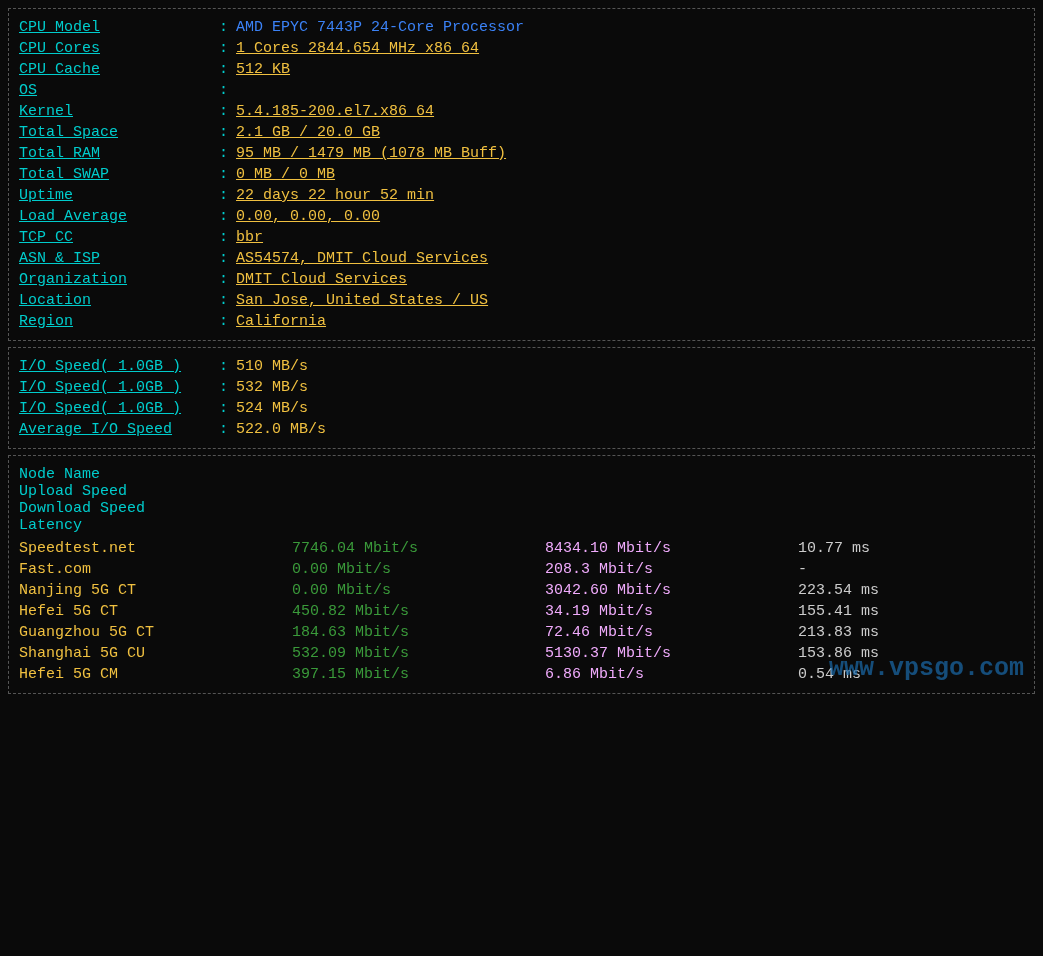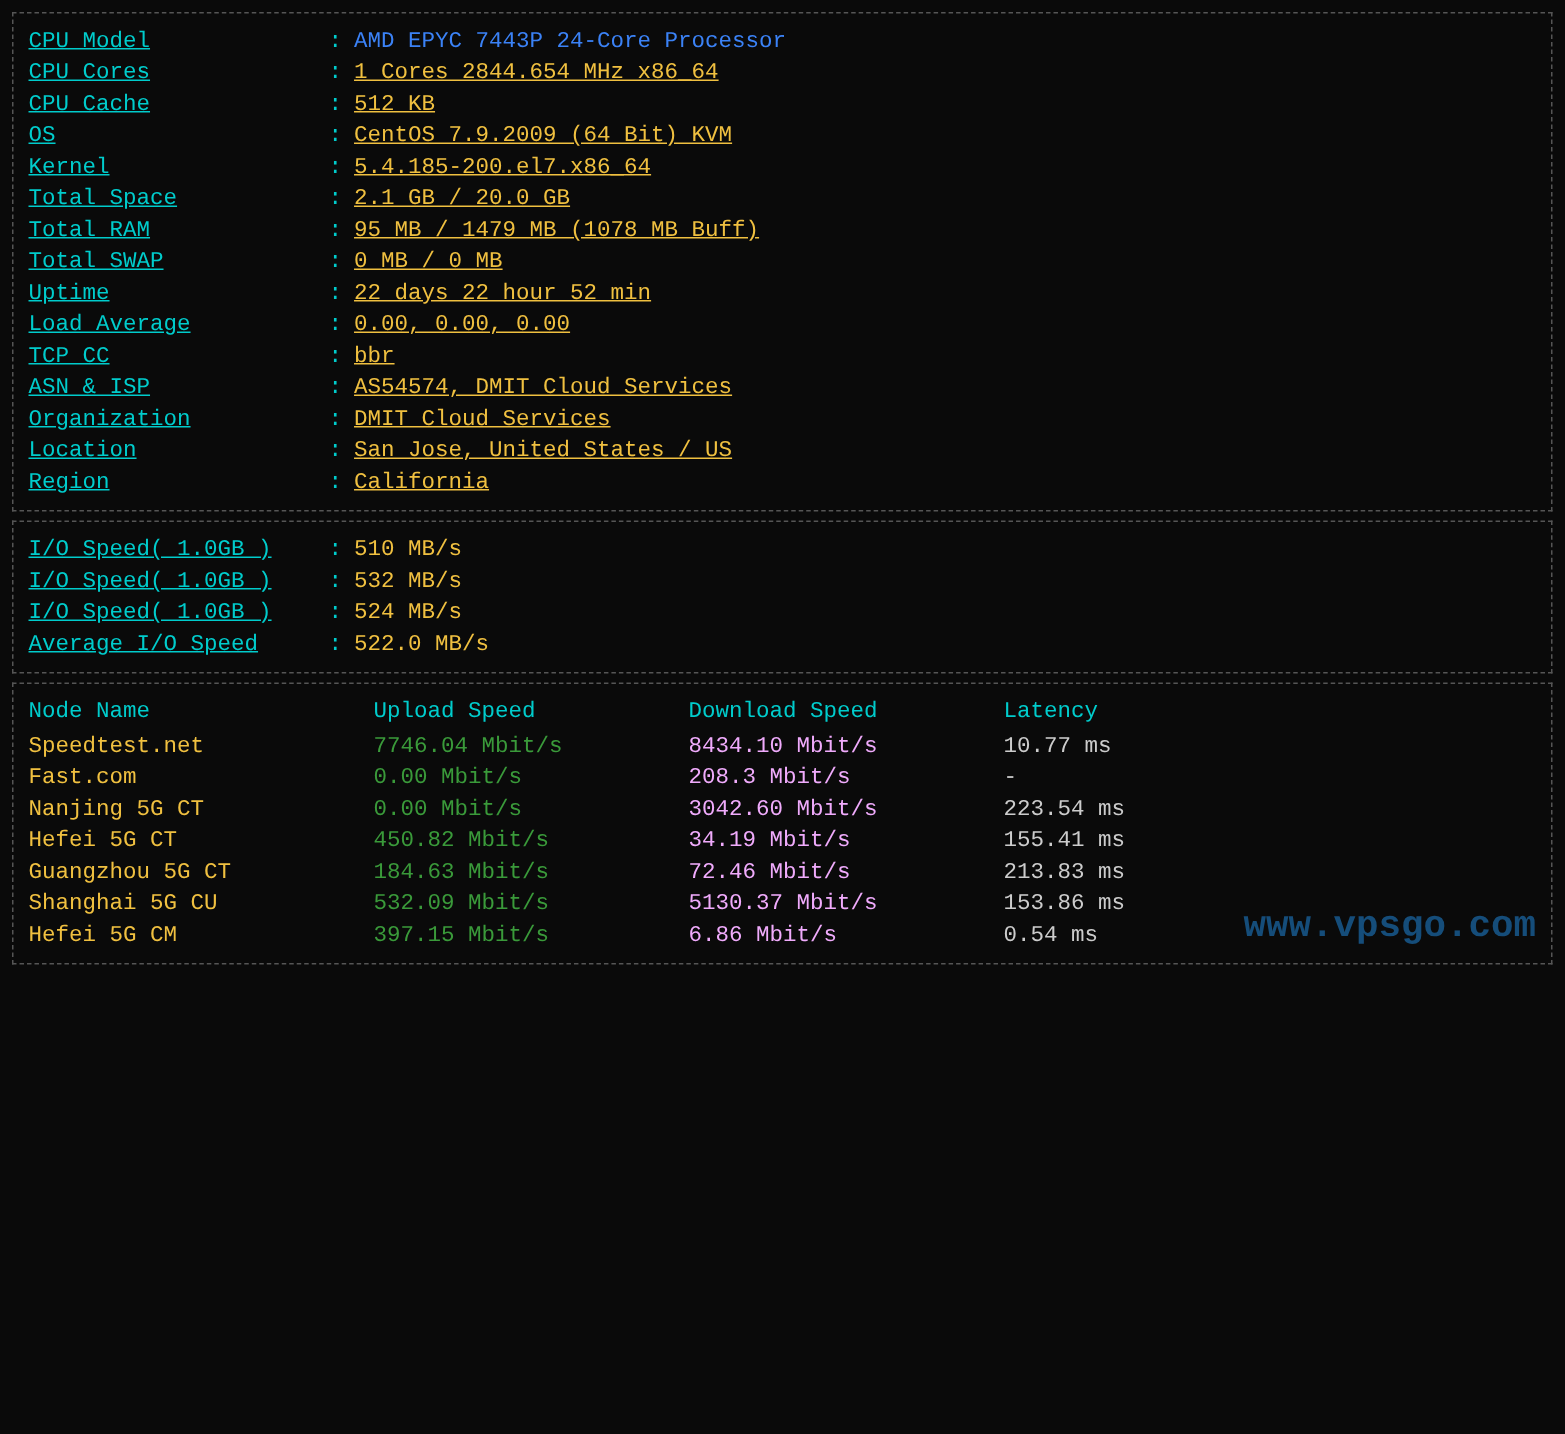--- a/index.html
+++ b/index.html
@@ -44,24 +44,26 @@
     
     .network-section {
       border: 1px dashed #555;
       padding: 8px 10px;
     }
     .network-header-row {
       display: flex;
       color: #00cccc;
       padding: 2px 0;
       margin-bottom: 2px;
+      flex-direction: column;
     }
     .network-row {
       display: flex;
       padding: 2px 0;
+      gap: 43px;
     }
     .col-node { min-width: 230px; color: #f0c040; }
     .col-upload { min-width: 210px; color: #3a9a3a; }
     .col-download { min-width: 210px; color: #f0abfc; }
     .col-latency { color: #cccccc; }
     .col-node-h { min-width: 230px; }
     .col-upload-h { min-width: 210px; }
     .col-download-h { min-width: 210px; }
     .watermark {
       position: relative;
@@ -91,21 +93,20 @@
     <span class="value-yellow">1 Cores 2844.654 MHz x86_64</span>
   </div>
   <div class="info-row">
     <span class="label">CPU Cache</span>
     <span class="colon">:</span>
     <span class="value-yellow">512 KB</span>
   </div>
   <div class="info-row">
     <span class="label">OS</span>
     <span class="colon">:</span>
-    <span class="value-yellow">CentOS 7.9.2009 (64 Bit) KVM</span>
   </div>
   <div class="info-row">
     <span class="label">Kernel</span>
     <span class="colon">:</span>
     <span class="value-yellow">5.4.185-200.el7.x86_64</span>
   </div>
   <div class="info-row">
     <span class="label">Total Space</span>
     <span class="colon">:</span>
     <span class="value-yellow">2.1 GB / 20.0 GB</span>

